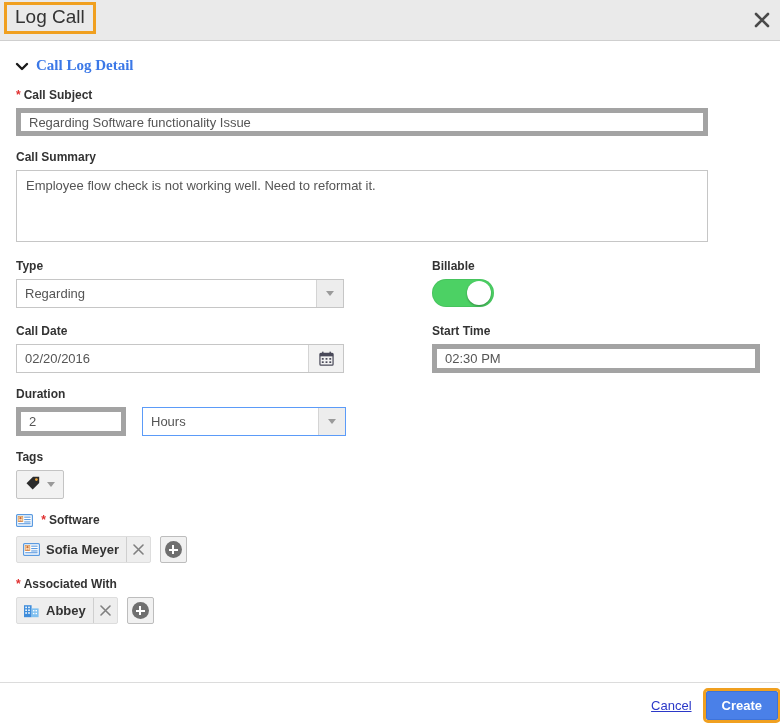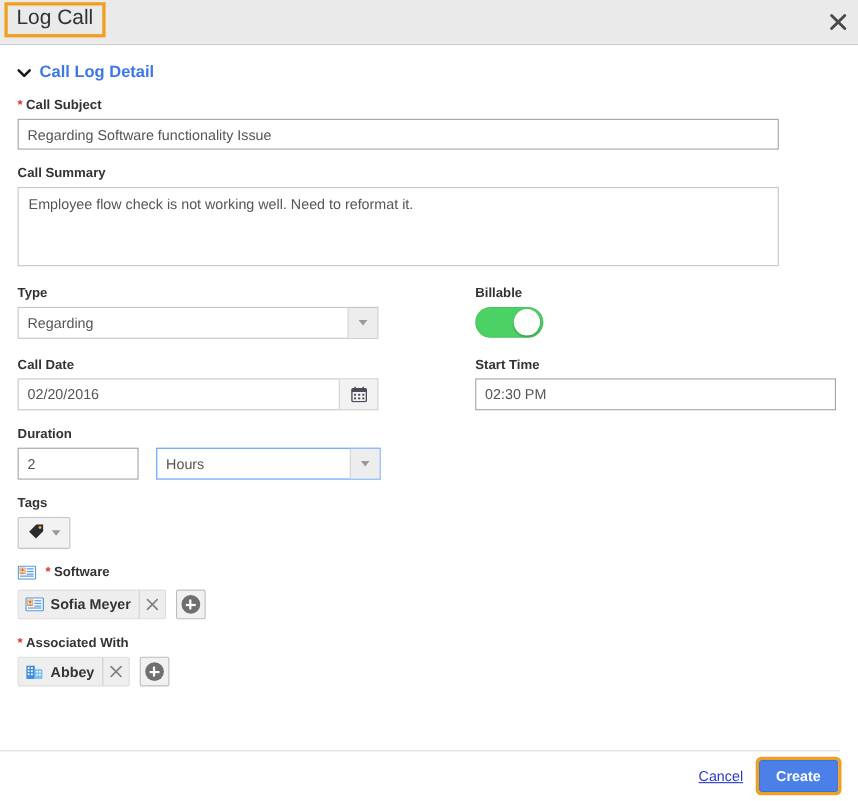--- a/index.html
+++ b/index.html
@@ -51,20 +51,21 @@
   }
   .close-icon svg { display: block; }
 
   
   .section-header {
     display: flex;
     align-items: center;
     margin: 16px 0 0 14px;
     cursor: pointer;
     width: 180px;
+    font-family: Liberation Serif, serif;
   }
   .chevron {
     width: 16px;
     height: 16px;
     margin-right: 6px;
     flex: 0 0 auto;
   }
   .section-title {
     color: #3b78e7;
     font-weight: bold;
@@ -89,21 +90,21 @@
   }
   .label-icon {
     display: inline-block;
     vertical-align: -3px;
     margin-right: 5px;
   }
 
   .txt-input {
     box-sizing: border-box;
     height: 28px;
-    border: 1px solid #a3a3a3;
+    border: 5px solid #a3a3a3;
     background: #ffffff;
     font-family: "Liberation Sans", sans-serif;
     font-size: 13px;
     color: #555555;
     padding: 0 8px;
     outline: none;
     line-height: 26px;
   }
   .txt-area {
     box-sizing: border-box;
@@ -292,21 +293,21 @@
     position: absolute;
     background: #ffffff;
   }
   .add-circle:before { left: 4px; top: 7.5px; width: 9px; height: 2px; }
   .add-circle:after  { top: 4px; left: 7.5px; height: 9px; width: 2px; }
 
   
   .footer {
     position: absolute;
     left: 0;
-    right: 16px;
+    right: 0;
     bottom: 0;
     height: 46px;
     border-top: 1px solid #dcdcdc;
     background: #ffffff;
     display: flex;
     align-items: center;
     justify-content: flex-end;
     padding-right: 2px;
     box-sizing: border-box;
   }

